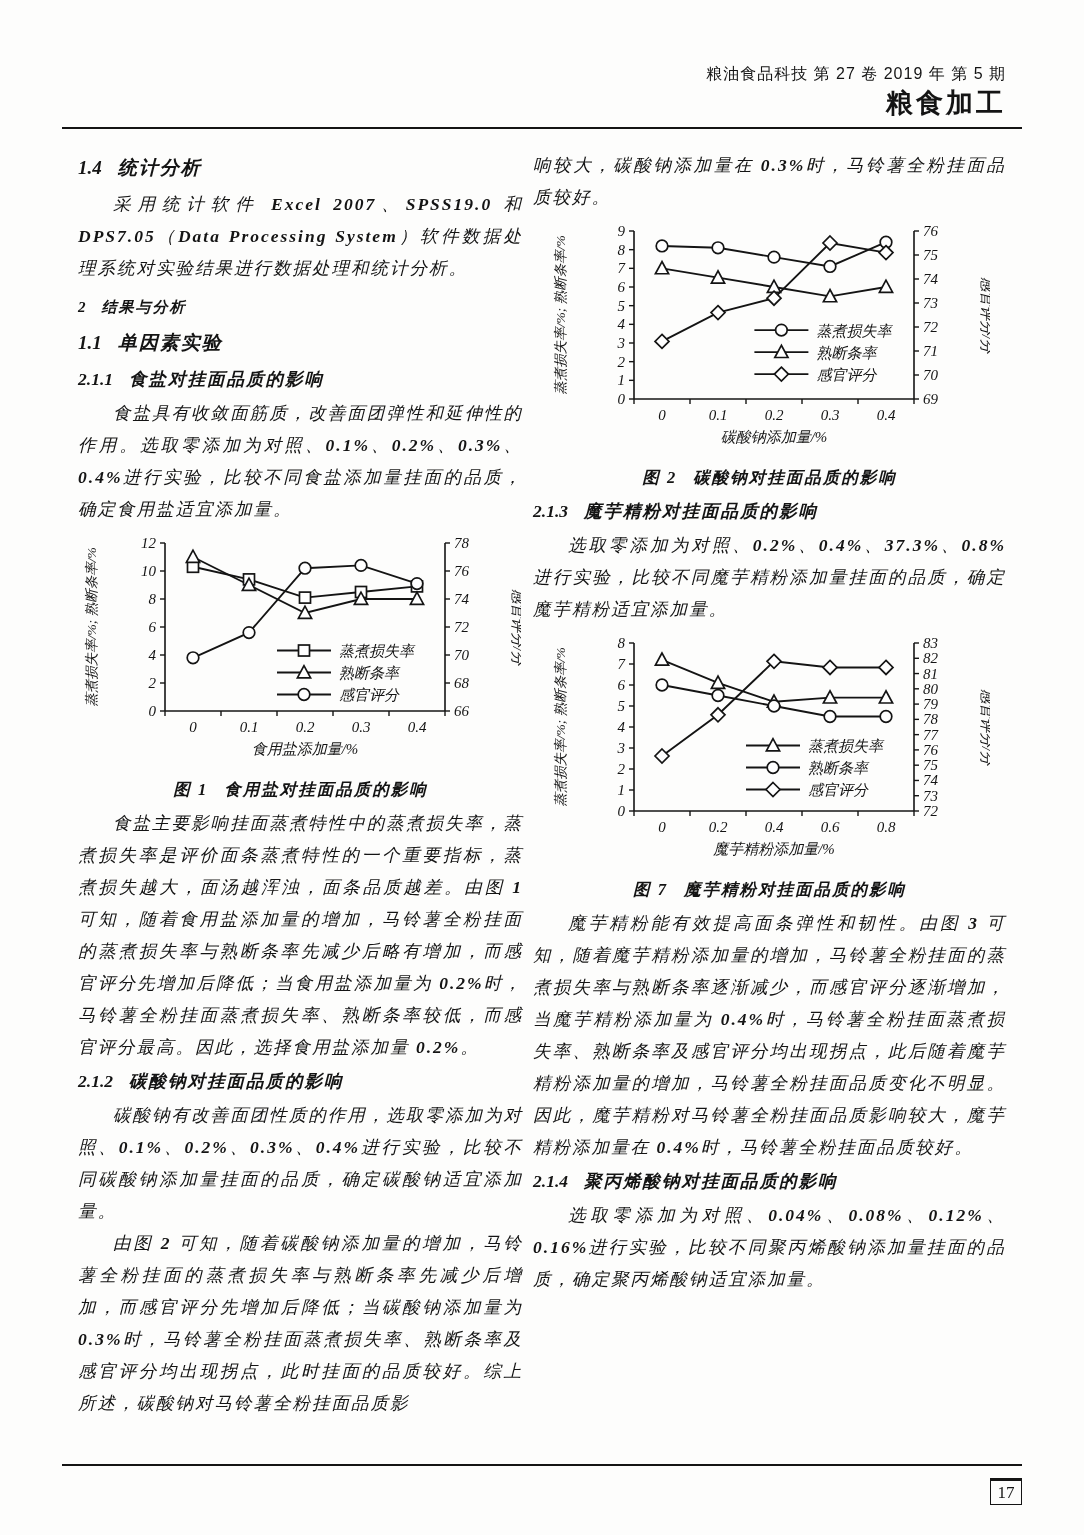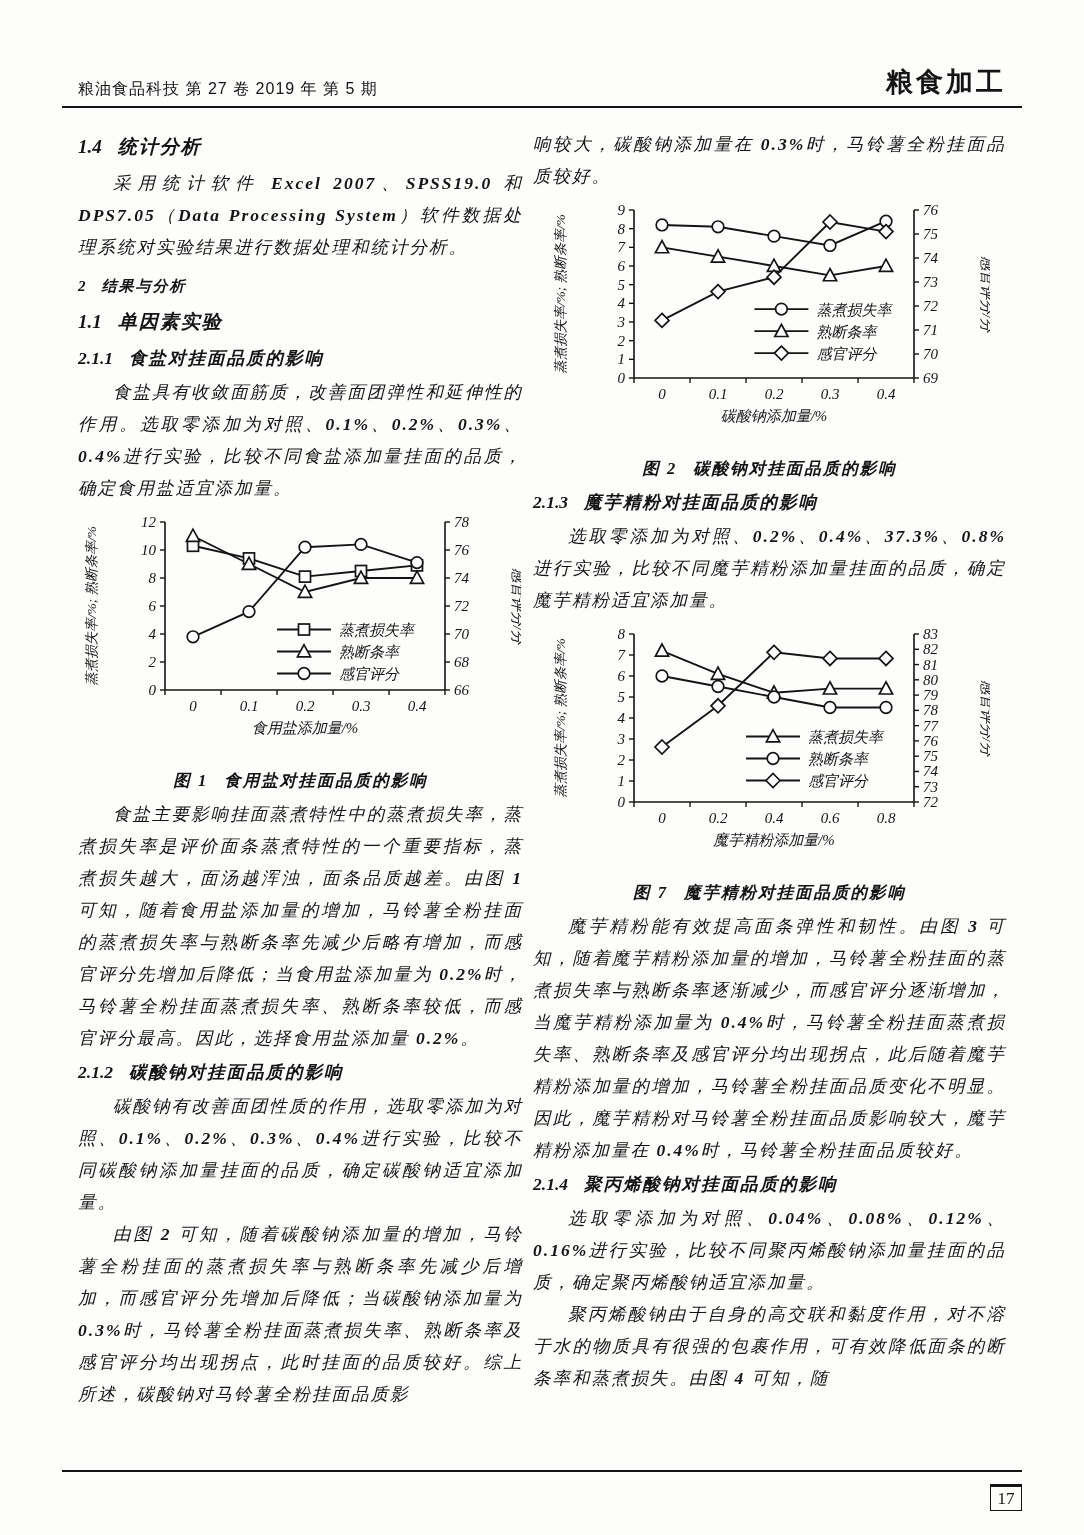--- a/index.html
+++ b/index.html
@@ -2,21 +2,21 @@
 <html lang="zh"><head>
 <meta charset="utf-8">
 <style>
   * { margin:0; padding:0; box-sizing:border-box; }
   html,body { background:#e8e8e8; }
   body { width:1084px; height:1535px; margin:0 auto; overflow:hidden;
          font-family:"Liberation Serif","DejaVu Serif",serif; color:#141414; }
   .page { position:relative; width:1084px; height:1535px; background:#fdfdfc; padding:64px 62px 0 62px; }
 
   
-  .hdr { display:flex; justify-content:space-between; align-items:flex-end; padding:0 16px 6px 16px; }
+  .hdr { display:flex; justify-content:flex-start; align-items:flex-end; padding:0 16px 6px 16px;flex-direction:column; }
   .hdr-left { font-family:"Liberation Sans","DejaVu Sans",sans-serif; font-size:16px; letter-spacing:1px; }
   .hdr-right { font-family:"Liberation Sans","DejaVu Sans",sans-serif; font-size:27px; font-weight:bold; letter-spacing:3px; }
   .hdr-rule { height:0; border-top:2.5px solid #141414; margin-bottom:20px; }
 
   
   .columns { display:grid; grid-template-columns:445px 1fr; column-gap:10px; padding:0 16px;font-style:italic; }
 
   
   .body-p { font-size:17.5px; line-height:32px; letter-spacing:2px; text-align:justify; }
   .indent { text-indent:2em; }
@@ -28,26 +28,26 @@
   .h-sss  { font-size:17.5px; font-family:"Liberation Sans","DejaVu Sans",sans-serif; font-weight:bold;
             letter-spacing:2px; line-height:32px; margin:2px 0 2px 0; }
   .h-main .hnum, .h-sub .hnum, .h-sss .hnum {
             font-family:"Liberation Serif","DejaVu Serif",serif; font-weight:bold; margin-right:16px; letter-spacing:0; }
 
   
   .fig { margin:8px 0 6px 0; text-align:center; }
   .chart { display:inline-block; }
   .chart text { font-family:"Liberation Serif","DejaVu Serif",serif; fill:#141414; }
   .fig-cap { font-family:"Liberation Sans","DejaVu Sans",sans-serif; font-weight:bold;
-             font-size:16.5px; letter-spacing:2px; margin-top:18px; }
+             font-size:16.5px; letter-spacing:2px; margin-top:6px; }
   .fig-cap .cap-t { margin-left:16px; }
   .fig-cap .cap-n { font-family:"Liberation Serif","DejaVu Serif",serif; font-weight:bold; }
 
   
-  .ftr { position:absolute; left:62px; right:62px; bottom:24px; background:#fdfdfc; }
+  .ftr { position:absolute; left:62px; right:62px; bottom:30px; background:#fdfdfc; }
   .ftr-rule { border-top:2.5px solid #141414; }
   .page-num-box { float:right; margin-top:12px; min-width:32px; height:27px; line-height:23px;
                   text-align:center; font-size:17px; border:1.5px solid #141414; border-top-width:3px;
                   padding:0 4px; }
 </style>
 </head>
 <body>
 
 <div class="page">
 
@@ -332,21 +332,20 @@
               <line x1="196" y1="156.48000000000002" x2="250" y2="156.48000000000002" stroke="#141414" stroke-width="1.9"></line>
               <polygon points="223,149.48000000000002 230,156.48000000000002 223,163.48000000000002 216,156.48000000000002" fill="#fff" stroke="#141414" stroke-width="1.7"></polygon>
               <text x="258" y="161.98000000000002" text-anchor="start" font-size="15">感官评分</text>
             </svg></div>
         <figcaption class="fig-cap"><span class="cap-n">图 7</span><span class="cap-t">魔芋精粉对挂面品质的影响</span></figcaption>
       </figure>
 
       <p class="body-p indent">魔芋精粉能有效提高面条弹性和韧性。由图 <b>3</b> 可知，随着魔芋精粉添加量的增加，马铃薯全粉挂面的蒸煮损失率与熟断条率逐渐减少，而感官评分逐渐增加，当魔芋精粉添加量为 <b>0.4%</b>时，马铃薯全粉挂面蒸煮损失率、熟断条率及感官评分均出现拐点，此后随着魔芋精粉添加量的增加，马铃薯全粉挂面品质变化不明显。因此，魔芋精粉对马铃薯全粉挂面品质影响较大，魔芋精粉添加量在 <b>0.4%</b>时，马铃薯全粉挂面品质较好。</p>
       <h4 class="h-sss"><span class="hnum">2.1.4</span><span>聚丙烯酸钠对挂面品质的影响</span></h4>
       <p class="body-p indent">选取零添加为对照、<b>0.04%</b>、<b>0.08%</b>、<b>0.12%</b>、<b>0.16%</b>进行实验，比较不同聚丙烯酸钠添加量挂面的品质，确定聚丙烯酸钠适宜添加量。</p>
-      <p class="body-p indent">聚丙烯酸钠由于自身的高交联和黏度作用，对不溶于水的物质具有很强的包裹作用，可有效降低面条的断条率和蒸煮损失。由图 <b>4</b> 可知，随</p>
     </section>
   </main>
 
   <footer class="ftr">
     <div class="ftr-rule"></div>
     <div class="page-num-box">17</div>
   </footer>
 </div>
 
 </body></html>

